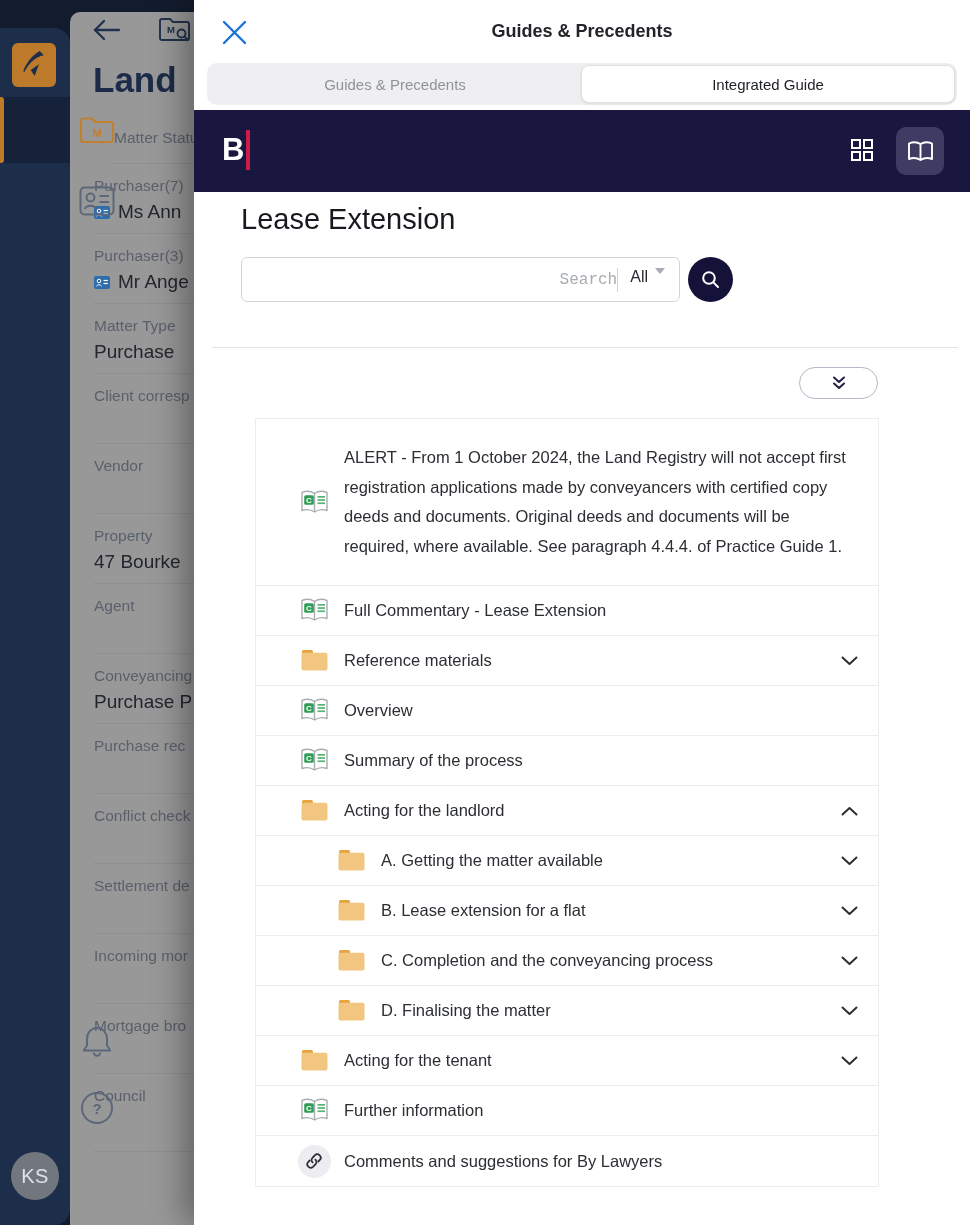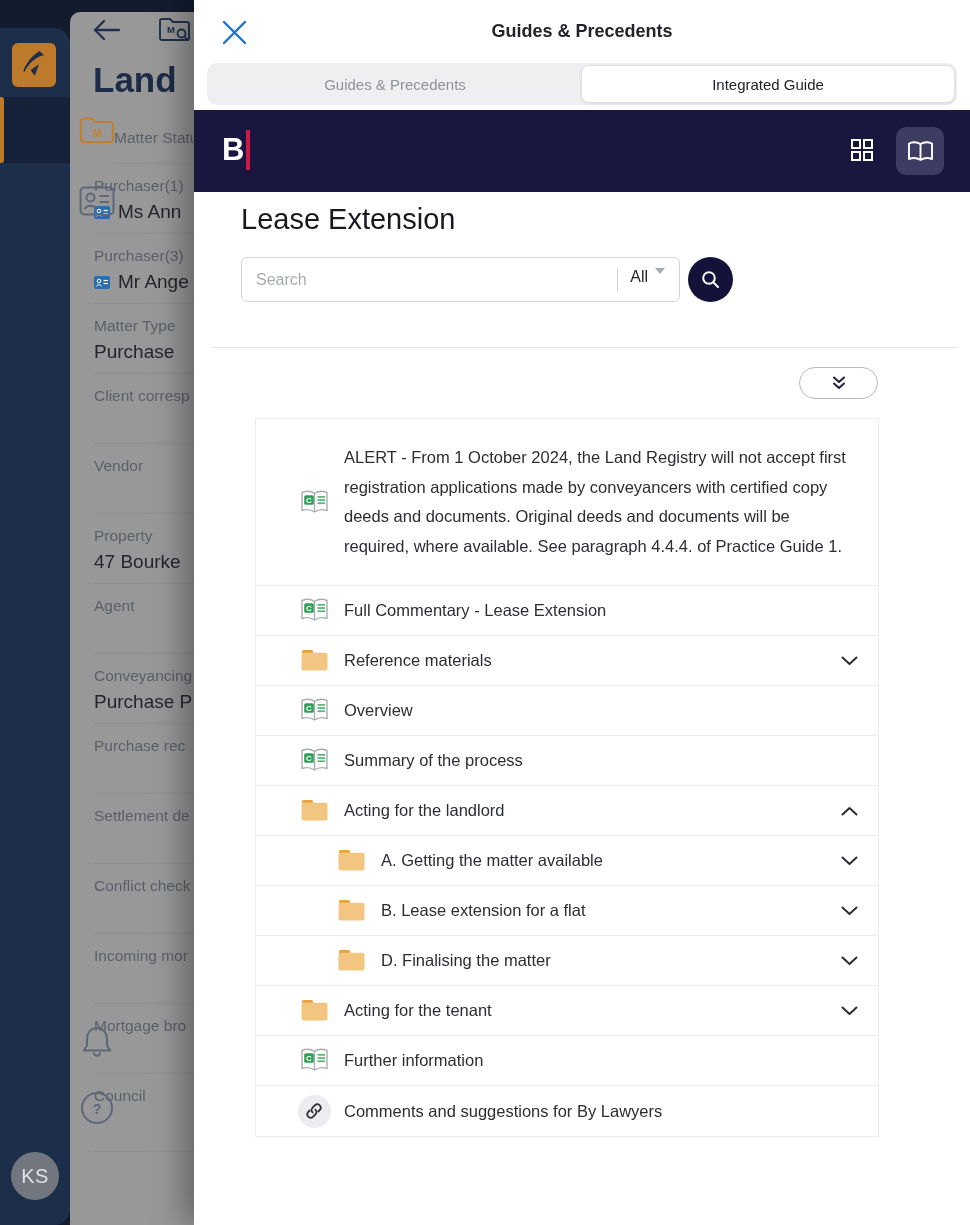--- a/index.html
+++ b/index.html
@@ -32,21 +32,21 @@
   .seg{position:absolute;left:13px;top:63px;width:750px;height:42px;background:#efeff1;border-radius:10px;display:flex;box-sizing:border-box;padding:2px;}
   .seg-btn{flex:1;display:flex;align-items:center;justify-content:center;font-size:15px;color:#8e939b;border-radius:8px;cursor:pointer;}
   .seg-btn.active{background:#fff;color:#1c1f25;font-weight:500;border:1px solid #e0e0e4;box-shadow:0 1px 3px rgba(0,0,0,.08);}
   .navband{position:absolute;left:0;top:110px;width:776px;height:82px;background:#191740;}
   .brand{position:absolute;left:28px;top:20px;color:#fff;font-size:31px;font-weight:700;display:flex;align-items:center;}
   .brand .caret{display:inline-block;width:4px;height:40px;background:#cc1b47;margin-left:2px;}
   .grid-ic{position:absolute;left:657px;top:29px;width:22px;height:22px;cursor:pointer;}
   .book-btn{position:absolute;left:702px;top:17px;width:48px;height:48px;border-radius:10px;background:#3e3c62;display:flex;align-items:center;justify-content:center;cursor:pointer;}
   .guide-title{position:absolute;left:47px;top:203px;font-size:29px;color:#17191f;}
   .search-box{position:absolute;left:47px;top:257px;width:439px;height:45px;box-sizing:border-box;border:1px solid #d5d5d9;border-radius:6px;background:#fff;display:flex;align-items:center;}
-  .search-input{flex:1;border:none;outline:none;background:transparent;font-size:16px;color:#26292f;padding:0 0 0 14px;font-family:Liberation Sans, sans-serif;}
+  .search-input{flex:1;border:none;outline:none;background:transparent;font-size:16px;color:#26292f;padding:0 0 0 14px;font-family:Liberation Mono, monospace;text-align:right;}
   .search-input::placeholder{color:#a7acb2;}
   .scope{display:flex;gap:7px;padding:0 14px 0 12px;border-left:1px solid #d5d5d9;height:24px;cursor:pointer;}
   .scope-label{font-size:16px;color:#26292f;}
   .scope-caret{width:0;height:0;border-left:5px solid transparent;border-right:5px solid transparent;border-top:6px solid #a6abb3;}
   .search-btn{position:absolute;left:494px;top:257px;width:45px;height:45px;border-radius:50%;background:#15123a;display:flex;align-items:center;justify-content:center;cursor:pointer;border:none;}
   .content-divider{position:absolute;left:18px;right:12px;top:347px;border-top:1px solid #e4e4e7;}
   .collapse-pill{position:absolute;left:605px;top:367px;width:79px;height:32px;box-sizing:border-box;border:1px solid #b8b8c8;border-radius:16px;background:#fff;display:flex;align-items:center;justify-content:center;cursor:pointer;}
   .g-list{position:absolute;left:61px;top:418px;width:624px;box-sizing:border-box;border:1px solid #ededf0;background:#fff;}
   .g-row{position:relative;display:flex;align-items:center;box-sizing:border-box;height:50px;border-bottom:1px solid #ececee;padding-left:41px;cursor:pointer;}
   .g-row:last-child{border-bottom:none;}
@@ -80,21 +80,21 @@
     </svg>
   </span>
   <div class="bg-title">Land</div>
 
   <div class="fields" id="bg-fields">
       <div class="f-row compact">
     <div class="f-label">Matter Status</div>
 
   </div>
       <div class="f-row">
-    <div class="f-label">Purchaser(1)</div>
+    <div class="f-label">Purchaser(7)</div>
     <div class="f-value">
       <svg class="f-contact" width="16" height="13" viewBox="0 0 16 13">
         <rect x="0" y="0" width="16" height="13" rx="2" fill="#2e6cac"></rect>
         <circle cx="5" cy="5" r="1.8" fill="none" stroke="#ffffff" stroke-width="1"></circle>
         <path d="M2.4 10.4 c1 -2.2 4.2 -2.2 5.2 0" fill="none" stroke="#ffffff" stroke-width="1"></path>
         <line x1="9.5" y1="4.5" x2="13.8" y2="4.5" stroke="#ffffff" stroke-width="1.2"></line>
         <line x1="9.5" y1="7.5" x2="13.8" y2="7.5" stroke="#ffffff" stroke-width="1.2"></line>
       </svg>
       <span class="f-value-text">Ms Ann</span>
     </div>
@@ -143,25 +143,25 @@
     <div class="f-value">
 
       <span class="f-value-text">Purchase P</span>
     </div>
   </div>
       <div class="f-row">
     <div class="f-label">Purchase rec</div>
 
   </div>
       <div class="f-row">
+    <div class="f-label">Conflict check</div>
+
+  </div>
+      <div class="f-row">
     <div class="f-label">Settlement de</div>
-
-  </div>
-      <div class="f-row">
-    <div class="f-label">Conflict check</div>
 
   </div>
       <div class="f-row">
     <div class="f-label">Incoming mor</div>
 
   </div>
       <div class="f-row">
     <div class="f-label">Mortgage bro</div>
 
   </div>
@@ -383,20 +383,34 @@
           </svg>
     </span>
   </div>
       <div class="g-row indent">
     <span class="g-icon">
   <svg width="27" height="21" viewBox="0 0 27 21">
     <rect x="1" y="0" width="11" height="7" rx="1.5" fill="#e8a33e"></rect>
     <rect x="0.5" y="2.8" width="26" height="17.7" rx="2" fill="#f2c681"></rect>
   </svg>
 </span>
+    <span class="g-label">C. Completion and the conveyancing process</span>
+    <span class="g-chevron">
+      <svg width="17" height="10" viewBox="0 0 17 10">
+            <polyline points="1.5,1.5 8.5,8 15.5,1.5" fill="none" stroke="#2b2e34" stroke-width="2" stroke-linecap="round" stroke-linejoin="round"></polyline>
+          </svg>
+    </span>
+  </div>
+      <div class="g-row indent">
+    <span class="g-icon">
+  <svg width="27" height="21" viewBox="0 0 27 21">
+    <rect x="1" y="0" width="11" height="7" rx="1.5" fill="#e8a33e"></rect>
+    <rect x="0.5" y="2.8" width="26" height="17.7" rx="2" fill="#f2c681"></rect>
+  </svg>
+</span>
     <span class="g-label">D. Finalising the matter</span>
     <span class="g-chevron">
       <svg width="17" height="10" viewBox="0 0 17 10">
             <polyline points="1.5,1.5 8.5,8 15.5,1.5" fill="none" stroke="#2b2e34" stroke-width="2" stroke-linecap="round" stroke-linejoin="round"></polyline>
           </svg>
     </span>
   </div>
       <div class="g-row">
     <span class="g-icon">
   <svg width="27" height="21" viewBox="0 0 27 21">

